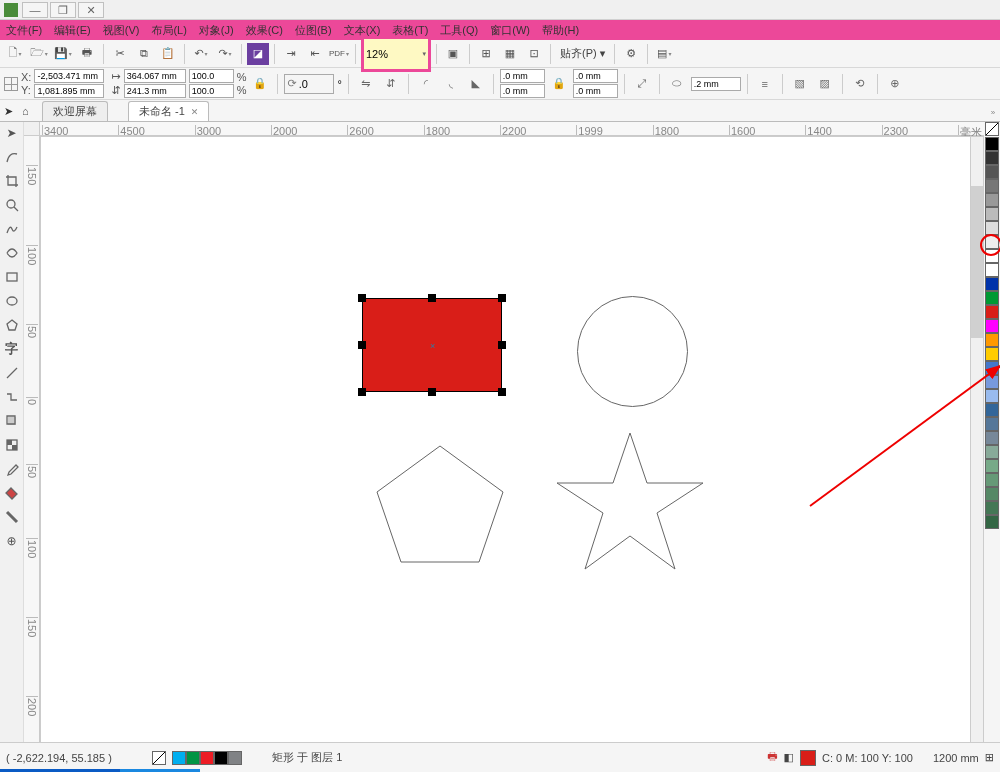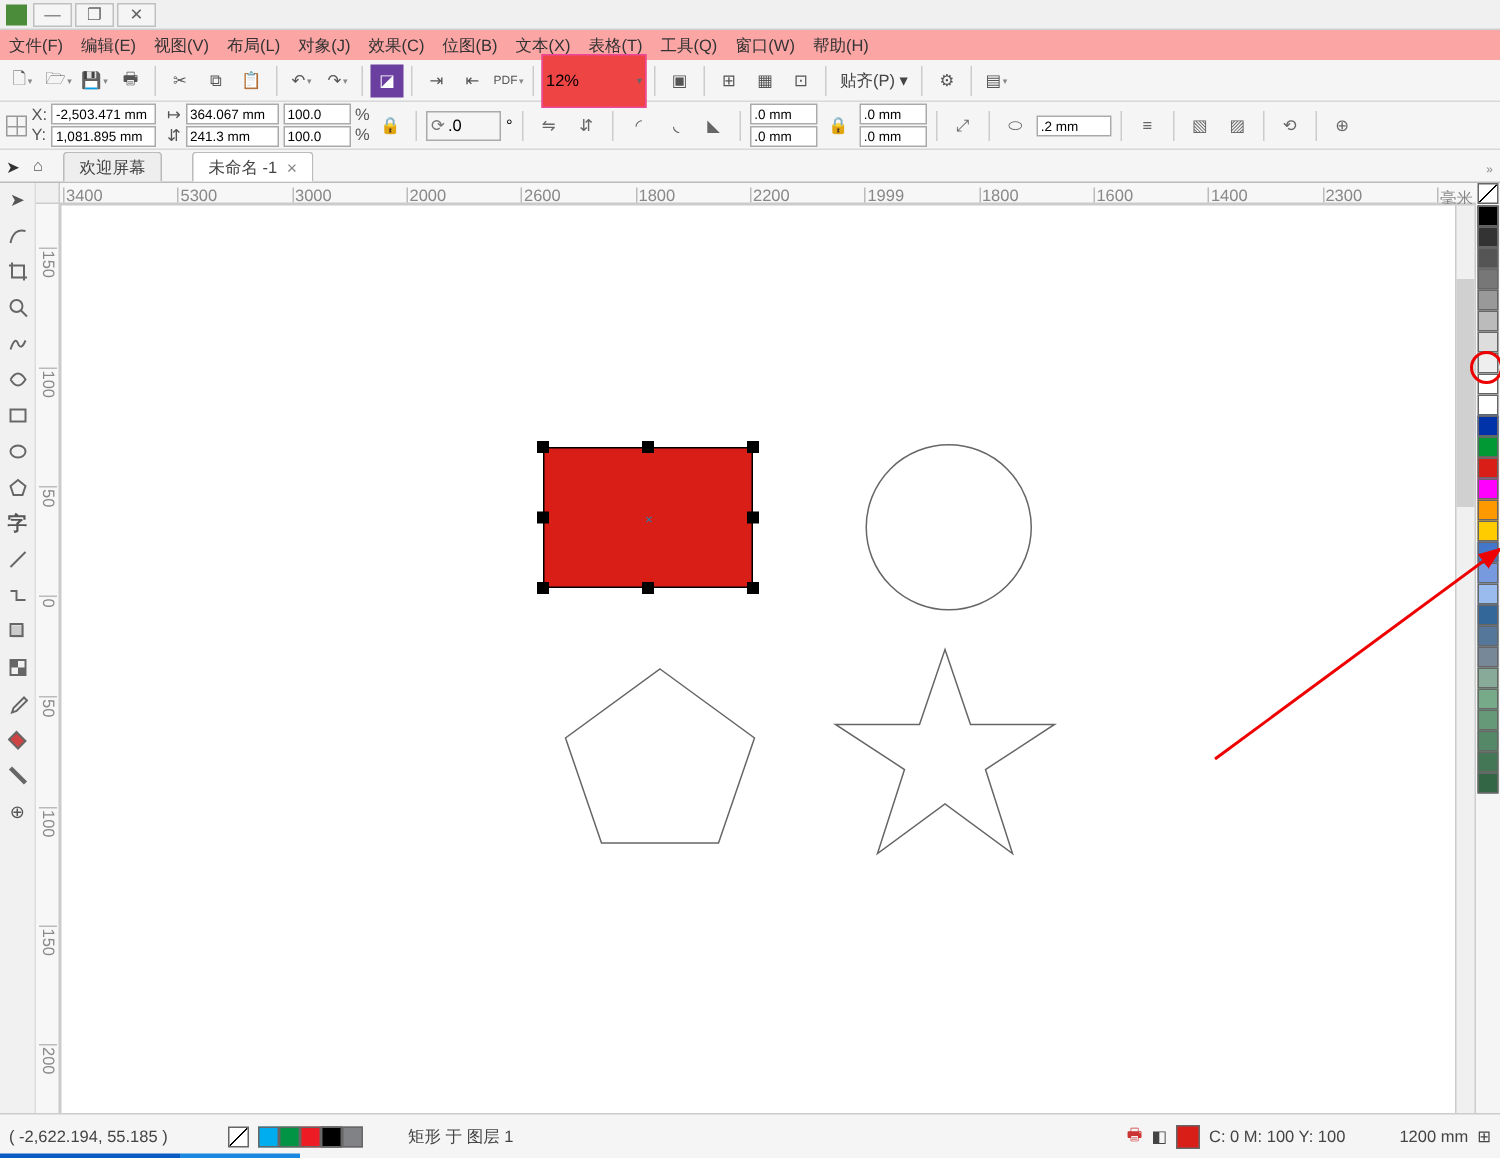--- a/index.html
+++ b/index.html
@@ -3,28 +3,28 @@
 <meta charset="utf-8">
 <style>
 * { box-sizing: border-box; margin: 0; padding: 0; font-family: "Microsoft YaHei", SimSun, sans-serif; font-size: 11px; }
 body { width: 1000px; height: 772px; background: #fff; overflow: hidden; position: relative; }
 .title-bar { height: 20px; background: #f0f0f0; display: flex; align-items: center; padding: 0 4px; border-bottom: 1px solid #d0d0d0; }
 .title-bar .app-icon { width: 14px; height: 14px; background: #4a8c3a; margin-right: 4px; }
 .title-text { color: #555; flex: 1; }
 .win-controls { display: flex; gap: 2px; }
 .win-controls div { width: 26px; height: 16px; border: 1px solid #c0c0c0; background: #f5f5f5; text-align: center; line-height: 14px; color: #666; cursor: pointer; }
 
-.menu-bar { height: 20px; display: flex; align-items: center; padding: 0 6px; gap: 12px; background: #fca5a5; }
+.menu-bar { height: 20px; display: flex; align-items: center; padding: 0 6px; gap: 12px; background: #ec4899; }
 .menu-item { color: #333; cursor: pointer; }
 
 .toolbar { height: 28px; display: flex; align-items: center; padding: 0 4px; gap: 2px; background: #f5f5f5; border-bottom: 1px solid #d8d8d8; }
 .tb-btn { width: 22px; height: 22px; display: flex; align-items: center; justify-content: center; border: 1px solid transparent; cursor: pointer; color: #555; }
 .tb-sep { width: 1px; height: 20px; background: #ccc; margin: 0 3px; }
 .tb-btn.small-down::after { content: "▾"; font-size: 6px; margin-left: 1px; color: #888; }
-.zoom-select { width: 70px; height: 36px; border: 1px solid #ec4899; padding: 0 2px; display: flex; align-items: center; justify-content: space-between; background: #ef4444; }
+.zoom-select { width: 70px; height: 36px; border: 3px solid #ec4899; padding: 0 2px; display: flex; align-items: center; justify-content: space-between; background: #fef9c3; }
 .zoom-select::after { content: "▾"; font-size: 7px; color: #666; }
 .tb-label { padding: 0 4px; color: #444; }
 
 .prop-bar { height: 32px; display: flex; align-items: center; padding: 0 4px; gap: 3px; background: #f5f5f5; border-bottom: 1px solid #d8d8d8; font-size: 10px; }
 .xy-grid { width: 14px; height: 14px; border: 1px solid #999; position: relative; }
 .xy-grid::before, .xy-grid::after { content: ""; position: absolute; background: #999; }
 .xy-grid::before { width: 100%; height: 1px; top: 50%; left: 0; }
 .xy-grid::after { height: 100%; width: 1px; left: 50%; top: 0; }
 .lbl-col { display: flex; flex-direction: column; gap: 1px; font-size: 9px; color: #555;}
 .val-input { width: 70px; height: 14px; border: 1px solid #aaa; padding: 0 2px; font-size: 9px; }
@@ -307,21 +307,21 @@
           <path d="M2 2l10 10" stroke-width="3"></path>
         </svg>
       </div>
     <div class="tool">⊕</div>
   </div>
 
   <div class="canvas-area">
     <div class="ruler-corner"></div>
     <div class="h-ruler">
       <span>3400</span>
-        <span>5300</span>
+        <span>4500</span>
         <span>3000</span>
         <span>2000</span>
         <span>2600</span>
         <span>1800</span>
         <span>2200</span>
         <span>1999</span>
         <span>1800</span>
         <span>1600</span>
         <span>1400</span>
         <span>2300</span>
@@ -442,17 +442,17 @@
       <div class="pal" style="background: rgb(237, 28, 36);"></div>
       <div class="pal" style="background: rgb(0, 0, 0);"></div>
       <div class="pal" style="background: rgb(128, 130, 133);"></div>
     </div>
   <div style="margin-left:24px">矩形 于 图层 1</div>
   <div class="status-right">
     <span style="color:#c33">🖶</span>
     <span>◧</span>
     <div class="fill-swatch"></div>
     <span>C: 0 M: 100 Y: 100</span>
-    <span style="margin-left:30px">1200 mm</span>
+    <span style="margin-left:14px">1200 mm</span>
     <span>⊞</span>
   </div>
 </div>
 <div class="taskbar"></div>
 
 </body></html>

